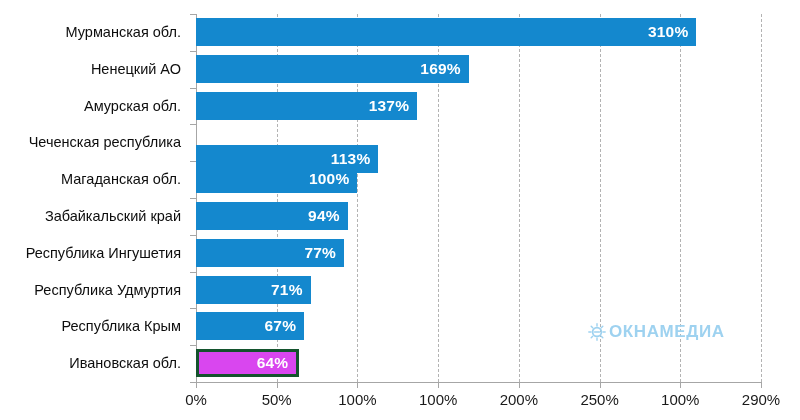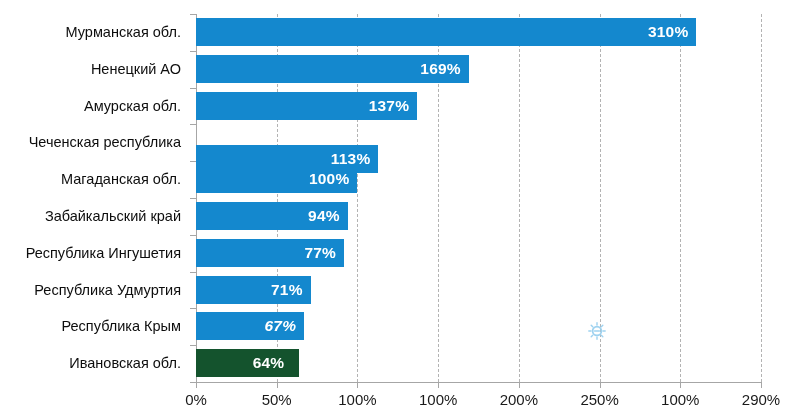--- a/index.html
+++ b/index.html
@@ -85,22 +85,22 @@
   }
   .bar {
     position: absolute;
     top: 4px;
     left: 0;
     height: 28px;
     background: #1488ce;
     box-sizing: border-box;
   }
   .bar.highlight {
-    background: #14532d;
-    border: 7px solid #14532d;
+    background: #d946ef;
+    border: 3px solid #14532d;
   }
   .bar-value {
     position: absolute;
     right: 8px;
     top: 50%;
     transform: translateY(-50%);
     color: #ffffff;
     font-size: 15.5px;
     font-weight: bold;
     letter-spacing: 0.2px;
@@ -197,21 +197,21 @@
         <div class="row" style="top: 220.8px;">
           <div class="bar" style="width: 148px;">
             <span class="bar-value">77%</span>
           </div>
         </div>
         <div class="row" style="top: 257.6px;">
           <div class="bar" style="width: 114.614px;">
             <span class="bar-value">71%</span>
           </div>
         </div>
-        <div class="row" style="top: 294.4px; font-style: italic;">
+        <div class="row" style="top: 294.4px;">
           <div class="bar" style="width: 108.157px;">
             <span class="bar-value">67%</span>
           </div>
         </div>
         <div class="row" style="top: 331.2px;">
           <div class="bar highlight" style="width: 103.314px;">
             <span class="bar-value">64%</span>
           </div>
         </div>
       </div>
@@ -272,16 +272,17 @@
             <line x1="15" y1="9" x2="17.2" y2="9"></line>
             <line x1="3.2" y1="3.2" x2="4.7" y2="4.7"></line>
             <line x1="13.3" y1="13.3" x2="14.8" y2="14.8"></line>
             <line x1="3.2" y1="14.8" x2="4.7" y2="13.3"></line>
             <line x1="13.3" y1="4.7" x2="14.8" y2="3.2"></line>
           </g>
           <circle cx="9" cy="9" r="4.4" fill="none" stroke="#9ed2f0" stroke-width="1.8"></circle>
           <line x1="6.6" y1="9" x2="11.4" y2="9" stroke="#9ed2f0" stroke-width="1.5" stroke-linecap="round"></line>
         </svg>
       </span>
+      <span class="wm-name">ОКНАМЕДИА</span>
     </div>
   </div>
 
 </div>
 
 </body></html>

